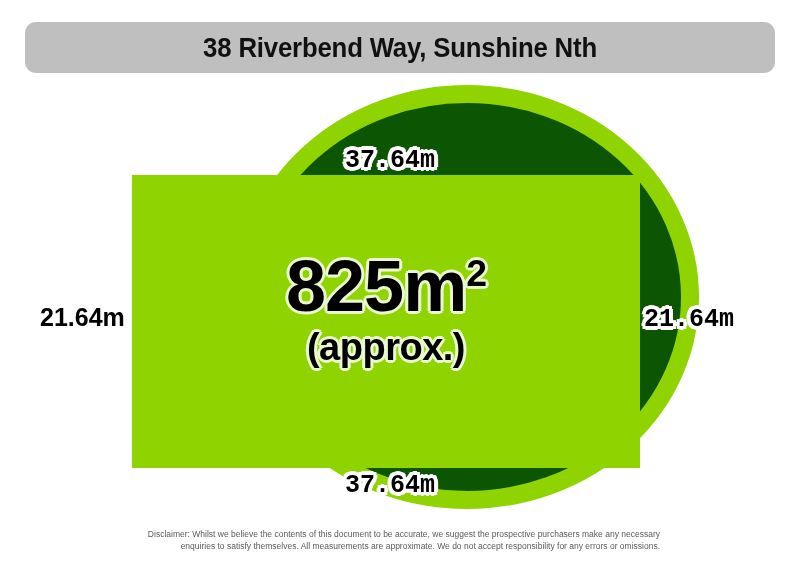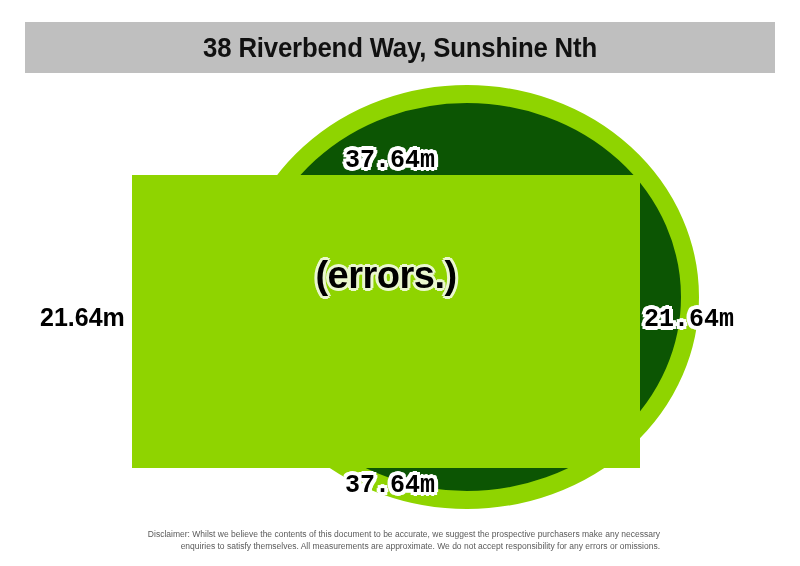--- a/index.html
+++ b/index.html
@@ -23,20 +23,21 @@
   #title-bar {
     position: absolute;
     left: 25px;
     top: 22px;
     width: 750px;
     height: 51px;
     background: #bfbfbf;
     display: flex;
     align-items: center;
     justify-content: center;
+    border-radius: 11px;
   }
   #title-text {
     font-family: "Liberation Sans Narrow", "Liberation Sans", sans-serif;
     font-size: 28px;
     font-weight: bold;
     color: #111111;
     letter-spacing: -0.2px;
     white-space: nowrap;
     transform: scaleX(0.92);
     transform-origin: center;
@@ -181,18 +182,21 @@
 
   <div class="label" id="label-left">
     <span>21.64m</span>
   </div>
 
   <div class="label outlined" id="label-right">
     <span>21.64m</span>
   </div>
 
   <div id="area-block">
-    <div id="area-approx" class="area-stroke">(errors.)</div>
+    <div id="area-value" class="area-stroke">
+      <span>825m</span><sup>2</sup>
+    </div>
+    <div id="area-approx" class="area-stroke">(approx.)</div>
   </div>
 
   <div id="disclaimer">Disclaimer: Whilst we believe the contents of this document to be accurate, we suggest the prospective purchasers make any necessary enquiries to satisfy themselves. All measurements are approximate. We do not accept responsibility for any errors or omissions.</div>
 
 </div>
 
 </body></html>

